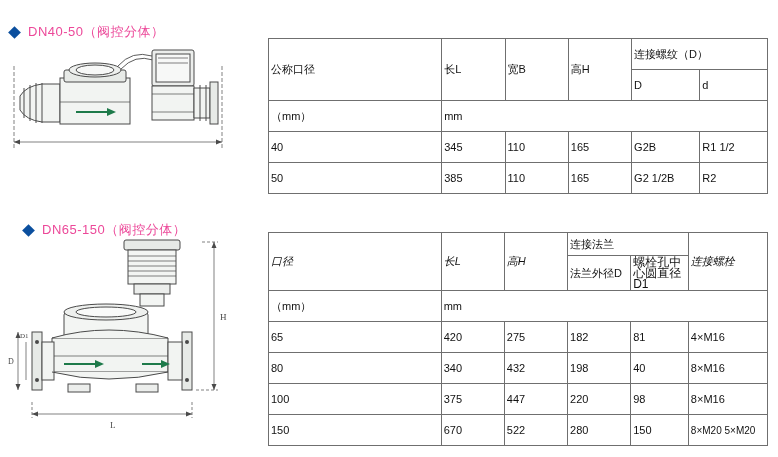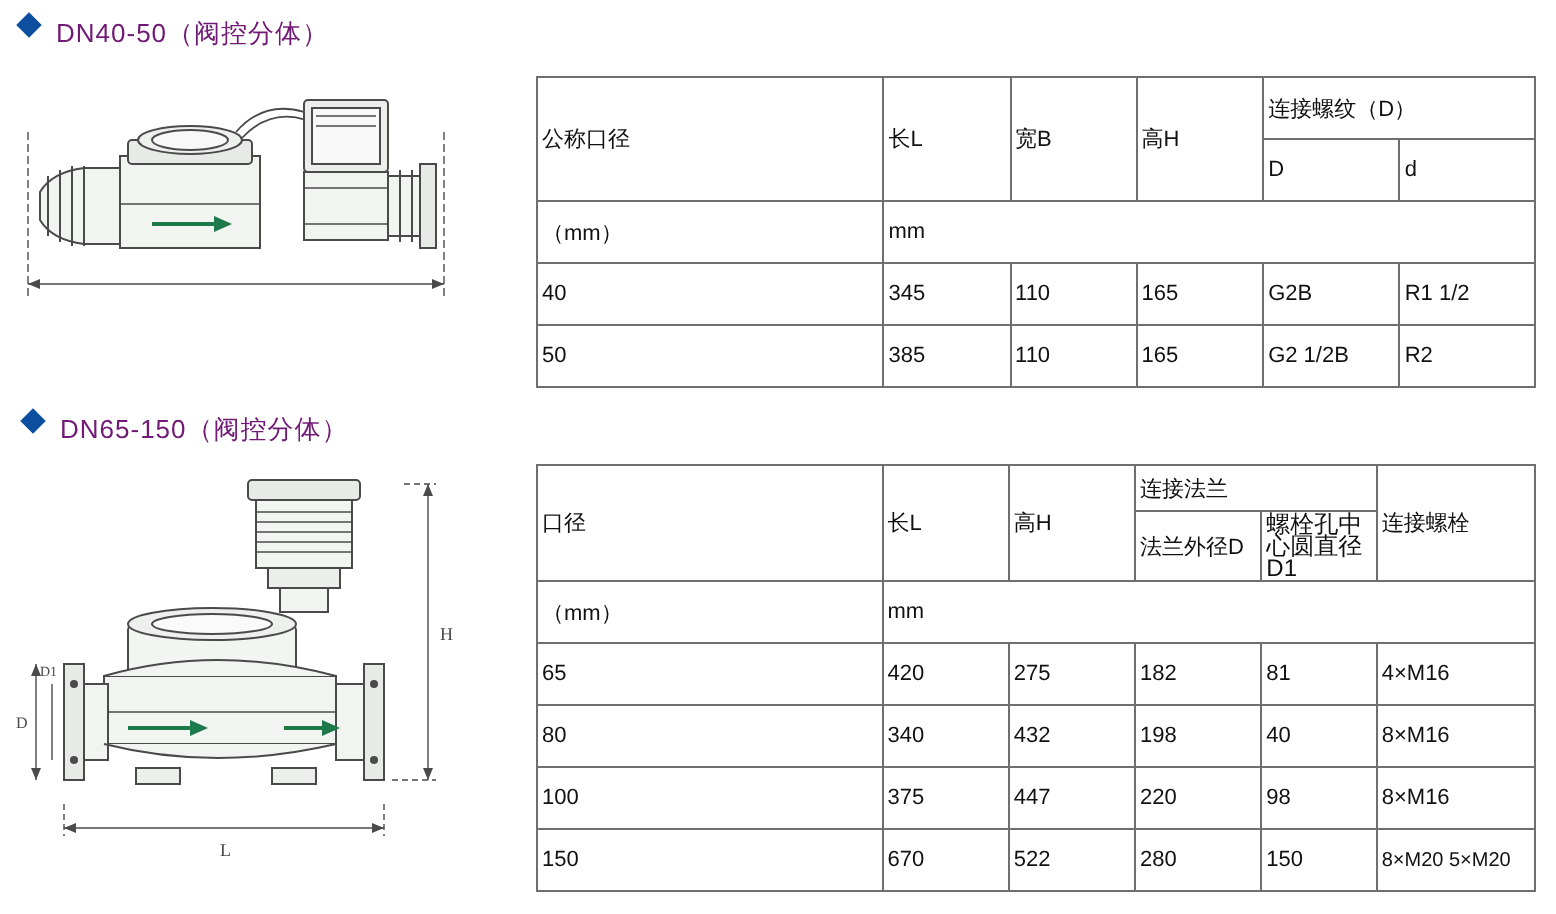--- a/index.html
+++ b/index.html
@@ -11,56 +11,58 @@
     width: 778px;
     height: 457px;
     position: relative;
     font-family: "Liberation Sans", sans-serif;
     color: #1a1a1a;
     overflow: hidden;
   }
   .section-title {
     position: absolute;
     display: flex;
+    align-items: center;
     font-size: 13px;
     letter-spacing: 0.5px;
-    color: #701a75;
+    color: #ec4899;
     white-space: nowrap;
+    margin-top: 15px;
   }
   .diamond {
     width: 9px;
     height: 9px;
     background: #0b4f9e;
     transform: rotate(45deg);
     margin-right: 9px;
     flex: none;
   }
   #title1 { left: 10px; top: 8px; }
-  #title2 { left: 12px; top: 206px; }
+  #title2 { left: 24px; top: 206px; }
 
   
   table.spec {
     position: absolute;
     border-collapse: collapse;
     font-size: 11px;
     background: #fff;
   }
   table.spec td, table.spec th {
     border: 1px solid #6f6f6f;
     text-align: left;
     vertical-align: middle;
     font-weight: normal;
     padding: 0 2px;
     color: #111;
   }
   #table1 { left: 268px; top: 38px; width: 500px; }
   #table1 td { height: 30px; }
   #table2 { left: 268px; top: 232px; width: 500px; }
   #table2 td { height: 30px; }
-  #table2 td.tall { height: 34px; }
+  #table2 td.tall { height: 34px; font-style: italic; }
 
   
   .drawing {
     position: absolute;
   }
   #draw1 { left: 6px; top: 30px; }
   #draw2 { left: 6px; top: 228px; }
 </style>
 </head>
 <body>

